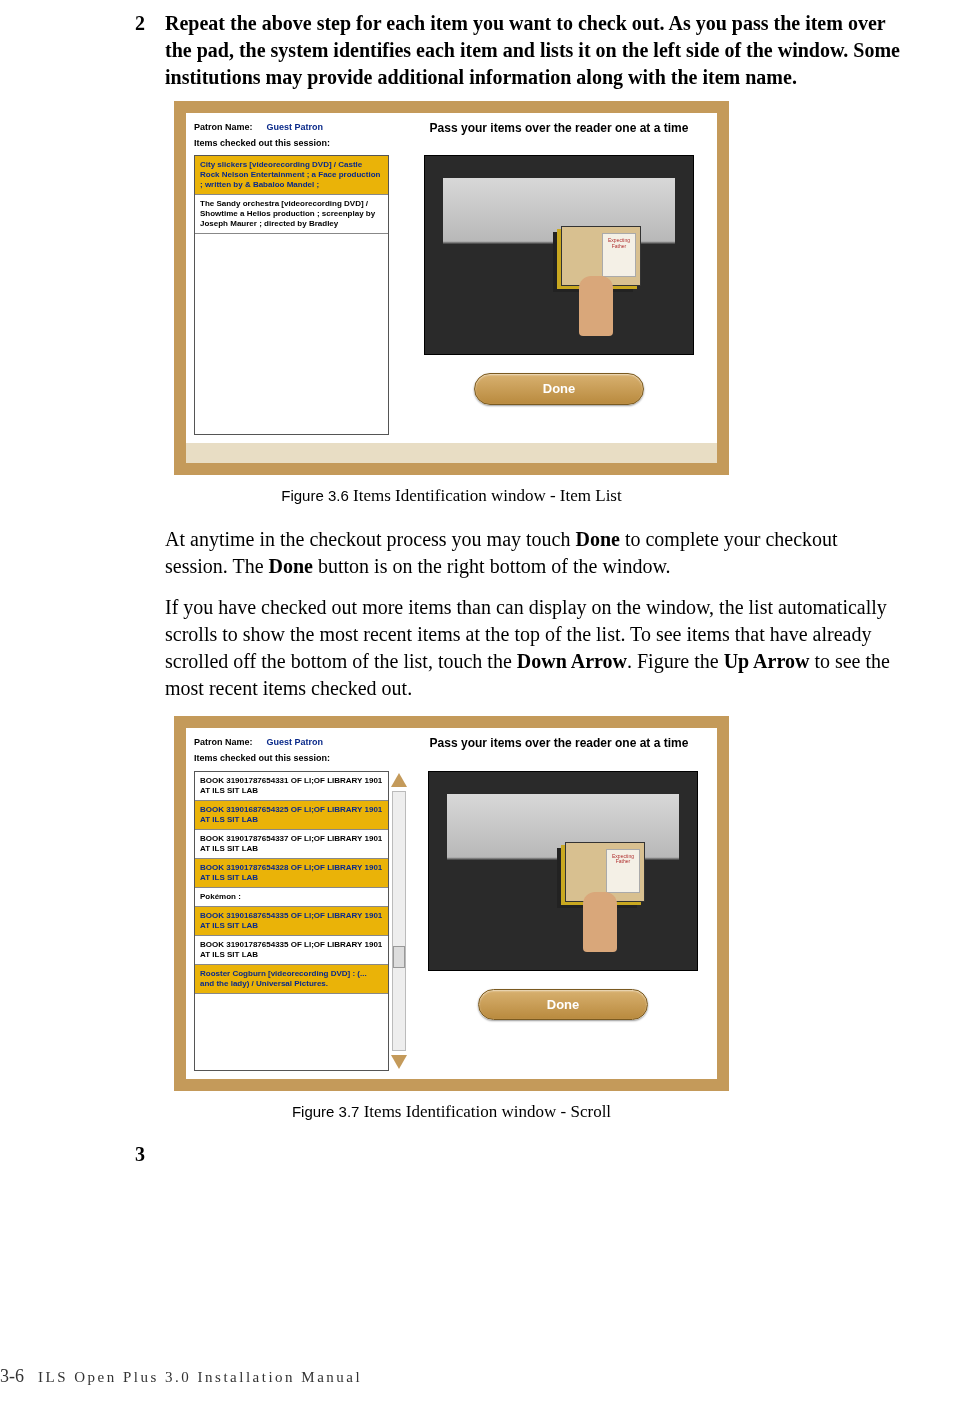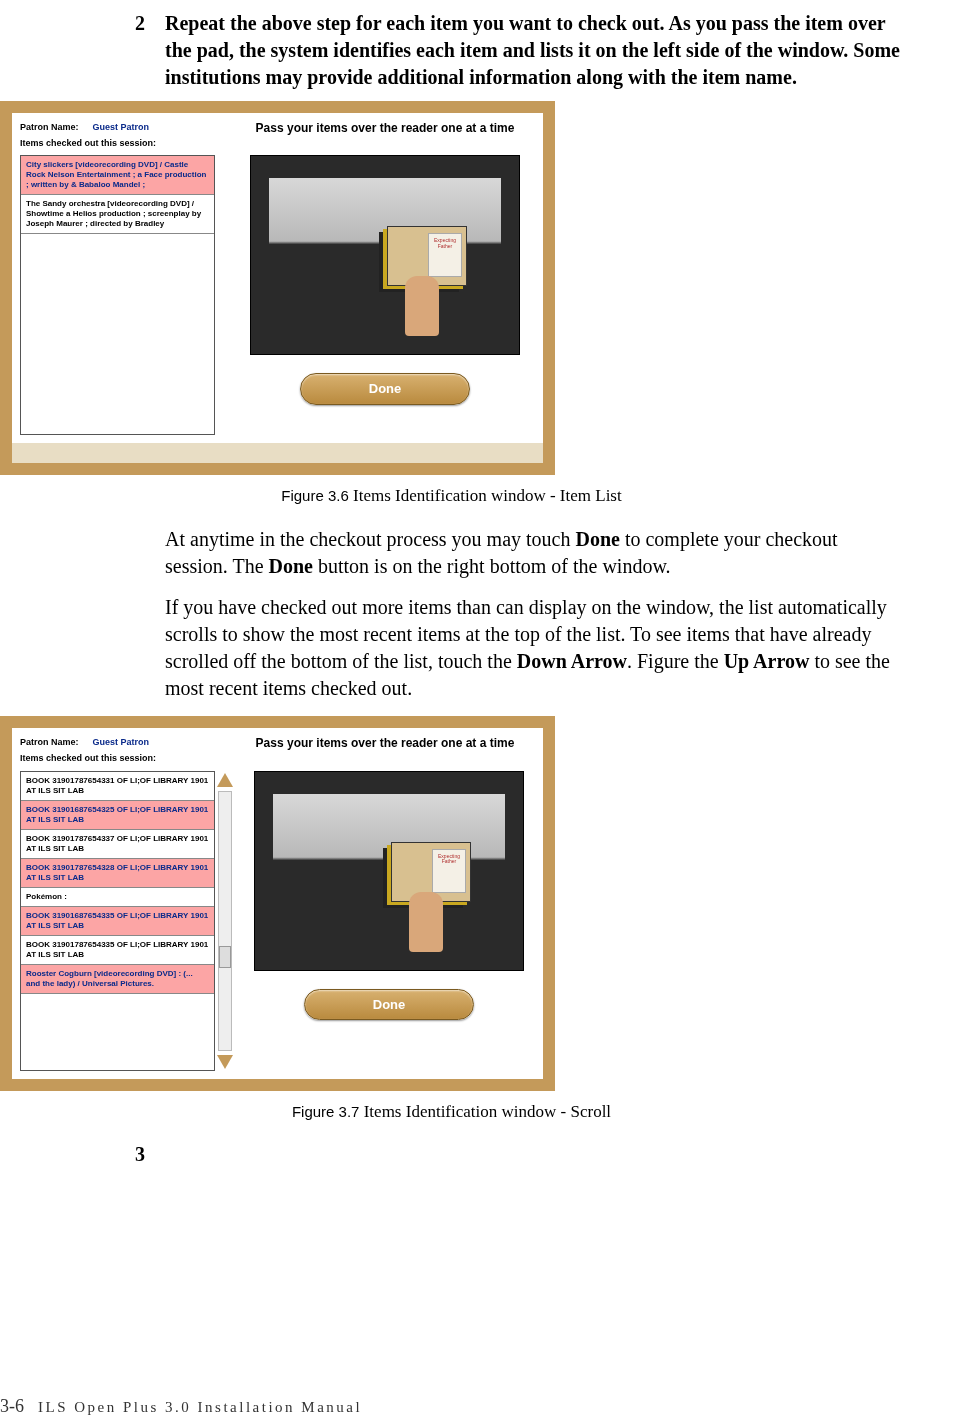--- a/index.html
+++ b/index.html
@@ -15,21 +15,21 @@
   .step { display: flex; margin-bottom: 10px; }
   .step-num {
     width: 165px;
     text-align: right;
     font-weight: bold;
     padding-right: 20px;
     flex-shrink: 0;
   }
   .step-body { flex: 1; font-weight: bold; }
   .para { margin: 0 0 14px 165px; }
-  .figure-wrap { margin: 8px 0 10px 0; display: flex; }
+  .figure-wrap { margin: 8px 0 10px 0; display: flex; justify-content: center; }
   .figure-caption {
     text-align: center;
     font-size: 17px;
     margin: 10px 0 18px 0;
   }
   .figure-caption b { font-family: Arial, sans-serif; font-weight: normal; font-size: 15px; }
 
   
   .kiosk {
     width: 555px;
@@ -56,21 +56,21 @@
   }
   .item-list-tall { height: 300px; }
   .item {
     font-size: 8px;
     font-weight: bold;
     color: #0a2a8a;
     padding: 4px 5px;
     border-bottom: 1px solid #888;
     line-height: 1.25;
   }
-  .item.hl { background: #fca5a5; }
+  .item.hl { background: #eab308; }
   .item.nohl { background: #fff; color: #000; }
   .scroll-col {
     width: 20px;
     display: flex;
     flex-direction: column;
     align-items: center;
     justify-content: space-between;
     height: 300px;
     padding: 2px 0;
   }
@@ -149,21 +149,21 @@
     font-size: 13px;
     font-weight: bold;
     box-shadow: inset 0 1px 2px rgba(255,255,255,.6), 0 1px 2px rgba(0,0,0,.4);
   }
   .kiosk-lower { background:#e8ddc4; height:20px; }
   .kiosk-lower-sm { height:0; }
   .kiosk-body-scroll { display:flex; }
 
   .footer {
     position: fixed;
-    bottom: 6px;
+    bottom: 36px;
     left: 0;
     font-size: 15px;
     letter-spacing: 2.5px;
     color: #333;
     display:flex;
     align-items:baseline;
     text-align:right;
   }
   .footer .pn { letter-spacing: 0; font-size:18px; margin-right: 14px; }
 </style>

